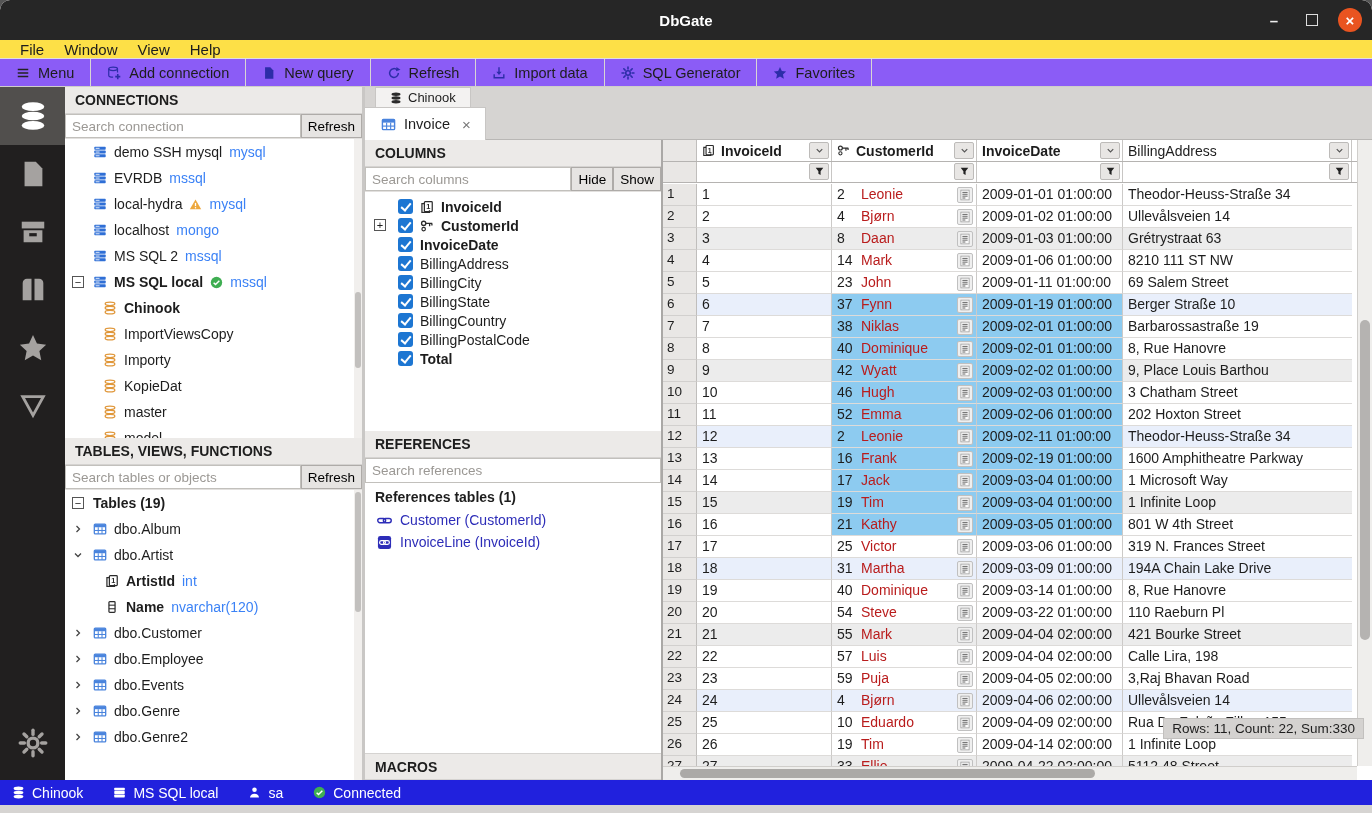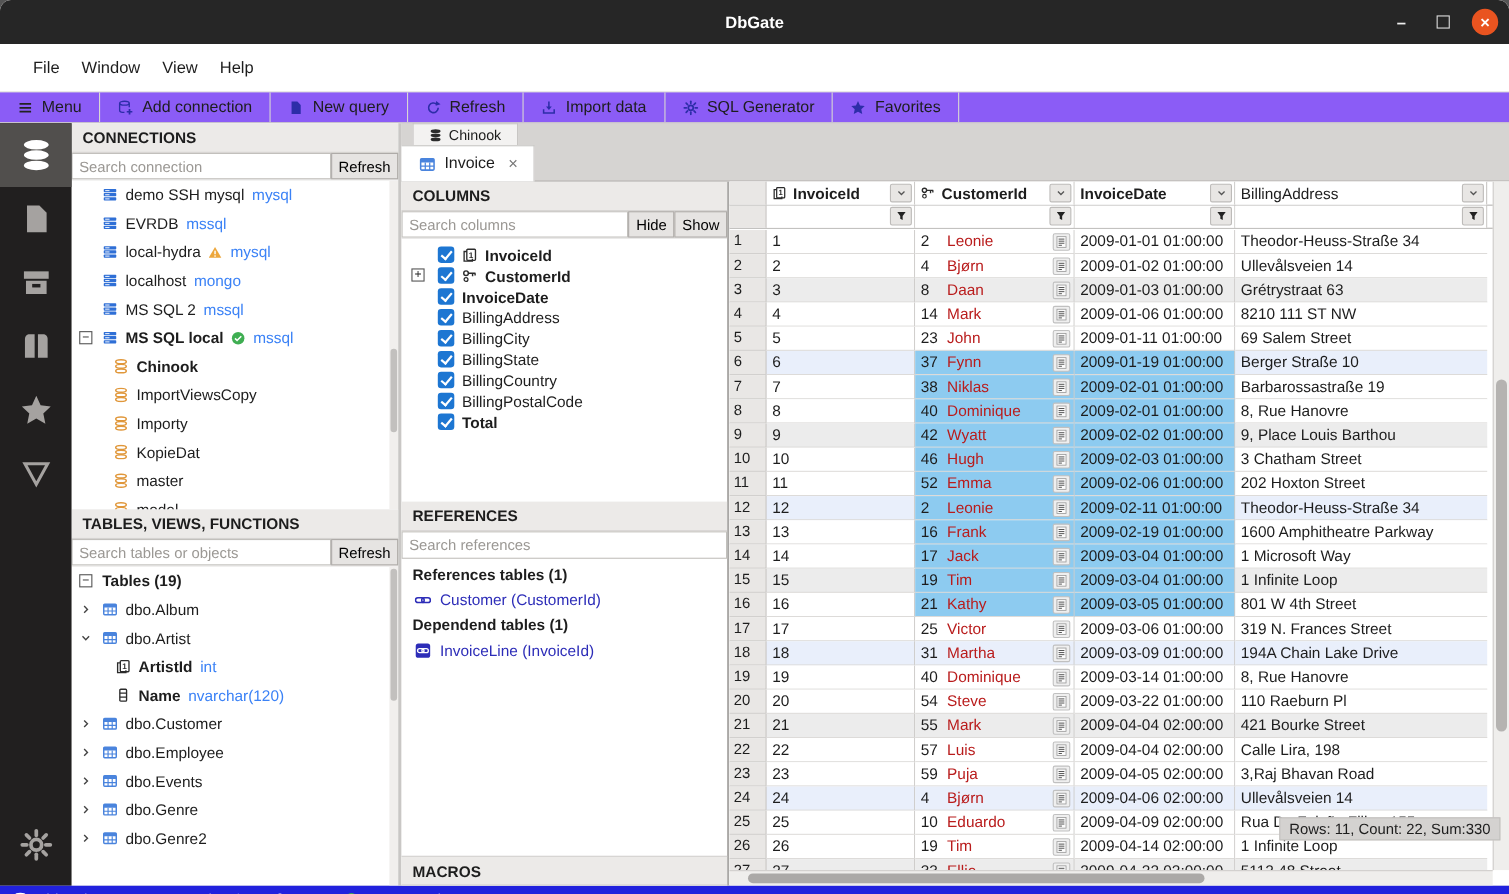--- a/index.html
+++ b/index.html
@@ -10,21 +10,21 @@
   
   #titlebar { height:40px; background:#262626; border-radius:10px 10px 0 0; display:flex; align-items:center; justify-content:center; position:relative; }
   #titlebar .title { color:#fff; font-weight:bold; font-size:15px; }
   #win-controls { position:absolute; right:10px; top:0; height:40px; display:flex; align-items:center; gap:14px; }
   .winbtn { width:24px; height:24px; display:flex; align-items:center; justify-content:center; color:#eee; font-size:15px; cursor:default; }
   .winbtn.min { font-weight:bold; }
   .winbtn.max span { display:block; width:12px; height:12px; border:1.5px solid #ddd; }
   .winbtn.close { background:#e95420; border-radius:50%; color:#fff; font-size:15px; font-weight:bold; }
 
   
-  #menubar { height:44px; background:#ffffff; display:flex; align-items:center; padding-left:20px; gap:0; border-bottom:1px solid #e0dedc; }
+  #menubar { height:19px; background:#fde047; display:flex; align-items:center; padding-left:10px; gap:0; border-bottom:1px solid #e0dedc; }
   .menu-item { padding:3px 10px; font-size:15px; }
 
   
   #toolbar { height:28px; background:#8b5cf6; display:flex; border-bottom:1px solid #cfcdcb; }
   .tb-btn { display:flex; align-items:center; gap:8px; padding:0 16px; border-right:1px solid #d8d6d4; font-size:14.5px; }
   .tb-btn .icon { color:#2d2da8; display:flex; }
   .tb-btn:first-child .icon { color:#222; }
 
   
   #main { display:flex; height:693px; }
@@ -754,21 +754,20 @@
                 <span class="icon">
                   <svg viewBox="0 0 16 16" width="15" height="15">
                     <g fill="none" stroke="currentColor" stroke-width="1.5">
                       <rect x="0.8" y="5.8" width="8.4" height="4.6" rx="2.3"></rect>
                       <rect x="6.8" y="5.8" width="8.4" height="4.6" rx="2.3"></rect>
                     </g>
                   </svg>
                 </span>
                 <span>Customer (CustomerId)</span>
               </div>
-              <div class="ref-title">Dependend tables (1)</div>
               <div class="ref-link">
                 <span class="icon">
                   <svg viewBox="0 0 16 16" width="15" height="15">
                     <rect x="1" y="1" width="14" height="14" rx="2.5" fill="currentColor"></rect>
                     <g fill="none" stroke="#fff" stroke-width="1.3">
                       <rect x="2.8" y="6.1" width="6.2" height="3.8" rx="1.9"></rect>
                       <rect x="7" y="6.1" width="6.2" height="3.8" rx="1.9"></rect>
                     </g>
                   </svg>
                 </span>

